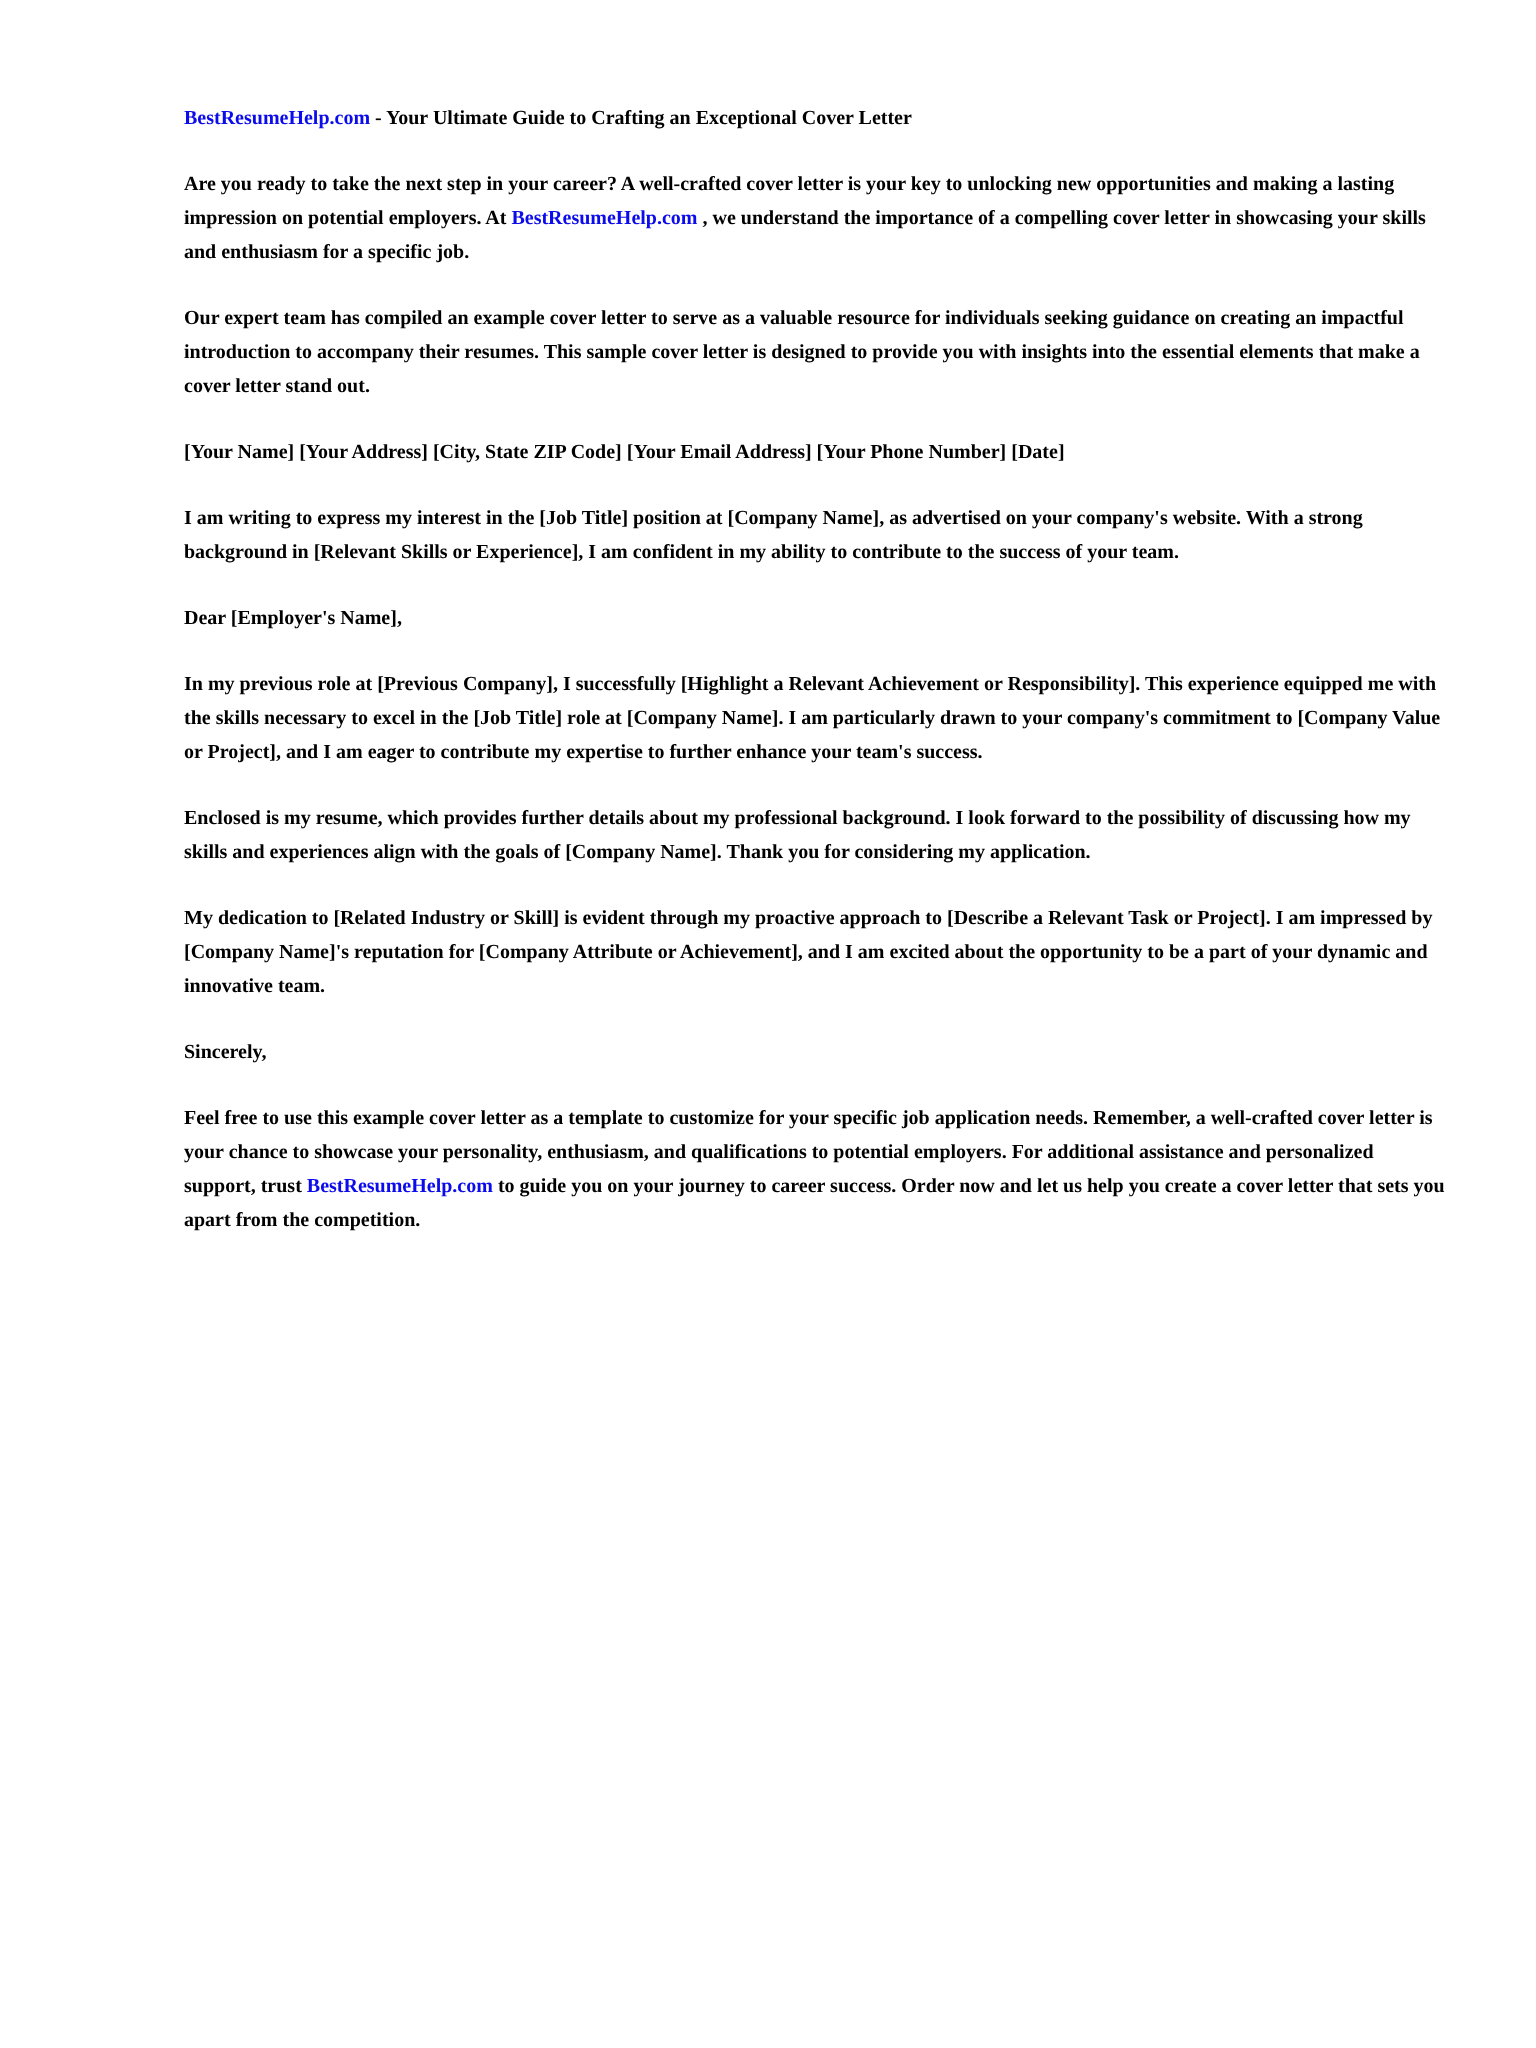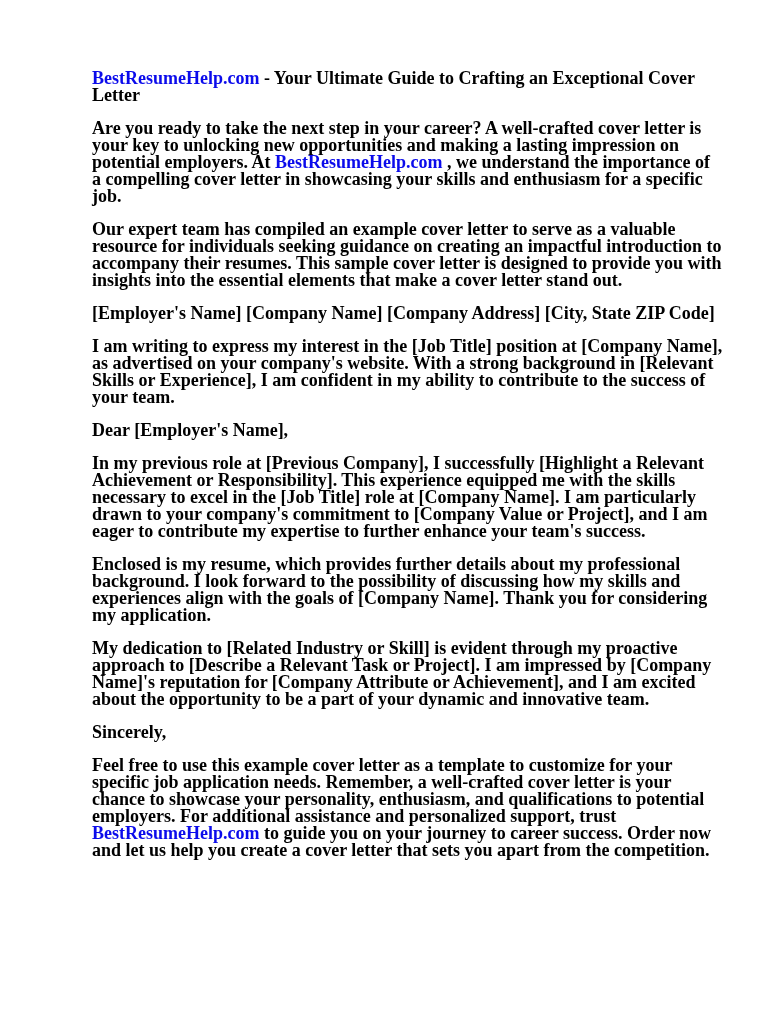--- a/index.html
+++ b/index.html
@@ -12,23 +12,23 @@
     width: 768px;
     height: 1024px;
     background: #ffffff;
     overflow: hidden;
     font-family: "Liberation Serif", "DejaVu Serif", serif;
     color: #000000;
   }
   .doc-content {
     position: absolute;
     left: 92px;
-    top: 70px;
+    top: 51px;
     width: 631px;
-    font-size: 18px;
+    font-size: 10px;
     line-height: 17px;
   }
   .block {
     margin: 0 0 16px 0;
     padding: 0;
   }
   .block:last-child {
     margin-bottom: 4px;
   }
   .seg-normal {
@@ -46,21 +46,21 @@
   }
 </style>
 </head>
 <body>
 
 <div class="page" style="background: rgb(255, 255, 255); color: rgb(0, 0, 0);">
   <div class="doc-content" id="doc-content">
       <p class="block heading"><span class="seg-link" style="color: rgb(11, 11, 235);">BestResumeHelp.com</span><span class="seg-bold"> - Your Ultimate Guide to Crafting an Exceptional Cover Letter</span></p>
       <p class="block paragraph"><span class="seg-normal">Are you ready to take the next step in your career? A well-crafted cover letter is your key to unlocking new opportunities and making a lasting impression on potential employers. At </span><span class="seg-link" style="color: rgb(11, 11, 235);">BestResumeHelp.com</span><span class="seg-normal"> , we understand the importance of a compelling cover letter in showcasing your skills and enthusiasm for a specific job.</span></p>
       <p class="block paragraph"><span class="seg-normal">Our expert team has compiled an example cover letter to serve as a valuable resource for individuals seeking guidance on creating an impactful introduction to accompany their resumes. This sample cover letter is designed to provide you with insights into the essential elements that make a cover letter stand out.</span></p>
-      <p class="block paragraph"><span class="seg-normal">[Employer's Name] [Company Name] [Company Address] [City, State ZIP Code]</span></p>
+      <p class="block paragraph"><span class="seg-normal">[Your Name] [Your Address] [City, State ZIP Code] [Your Email Address] [Your Phone Number] [Date]</span></p>
       <p class="block paragraph"><span class="seg-normal">I am writing to express my interest in the [Job Title] position at [Company Name], as advertised on your company's website. With a strong background in [Relevant Skills or Experience], I am confident in my ability to contribute to the success of your team.</span></p>
       <p class="block paragraph"><span class="seg-normal">Dear [Employer's Name],</span></p>
       <p class="block paragraph"><span class="seg-normal">In my previous role at [Previous Company], I successfully [Highlight a Relevant Achievement or Responsibility]. This experience equipped me with the skills necessary to excel in the [Job Title] role at [Company Name]. I am particularly drawn to your company's commitment to [Company Value or Project], and I am eager to contribute my expertise to further enhance your team's success.</span></p>
       <p class="block paragraph"><span class="seg-normal">Enclosed is my resume, which provides further details about my professional background. I look forward to the possibility of discussing how my skills and experiences align with the goals of [Company Name]. Thank you for considering my application.</span></p>
       <p class="block paragraph"><span class="seg-normal">My dedication to [Related Industry or Skill] is evident through my proactive approach to [Describe a Relevant Task or Project]. I am impressed by [Company Name]'s reputation for [Company Attribute or Achievement], and I am excited about the opportunity to be a part of your dynamic and innovative team.</span></p>
       <p class="block paragraph"><span class="seg-normal">Sincerely,</span></p>
       <p class="block paragraph"><span class="seg-normal">Feel free to use this example cover letter as a template to customize for your specific job application needs. Remember, a well-crafted cover letter is your chance to showcase your personality, enthusiasm, and qualifications to potential employers. For additional assistance and personalized support, trust </span><span class="seg-link" style="color: rgb(11, 11, 235);">BestResumeHelp.com</span><span class="seg-normal"> to guide you on your journey to career success. Order now and let us help you create a cover letter that sets you apart from the competition.</span></p>
     </div>
 </div>
 

